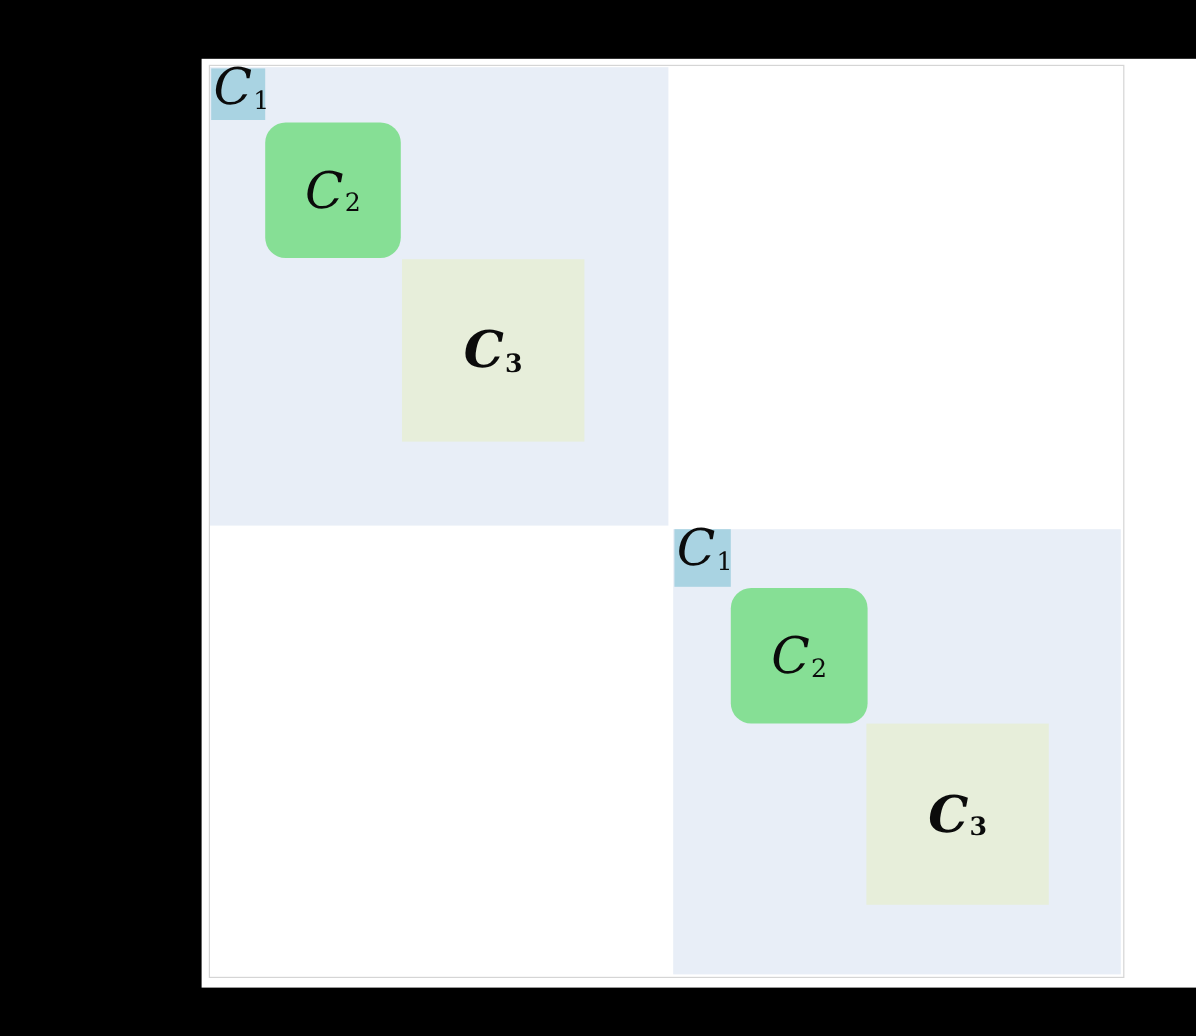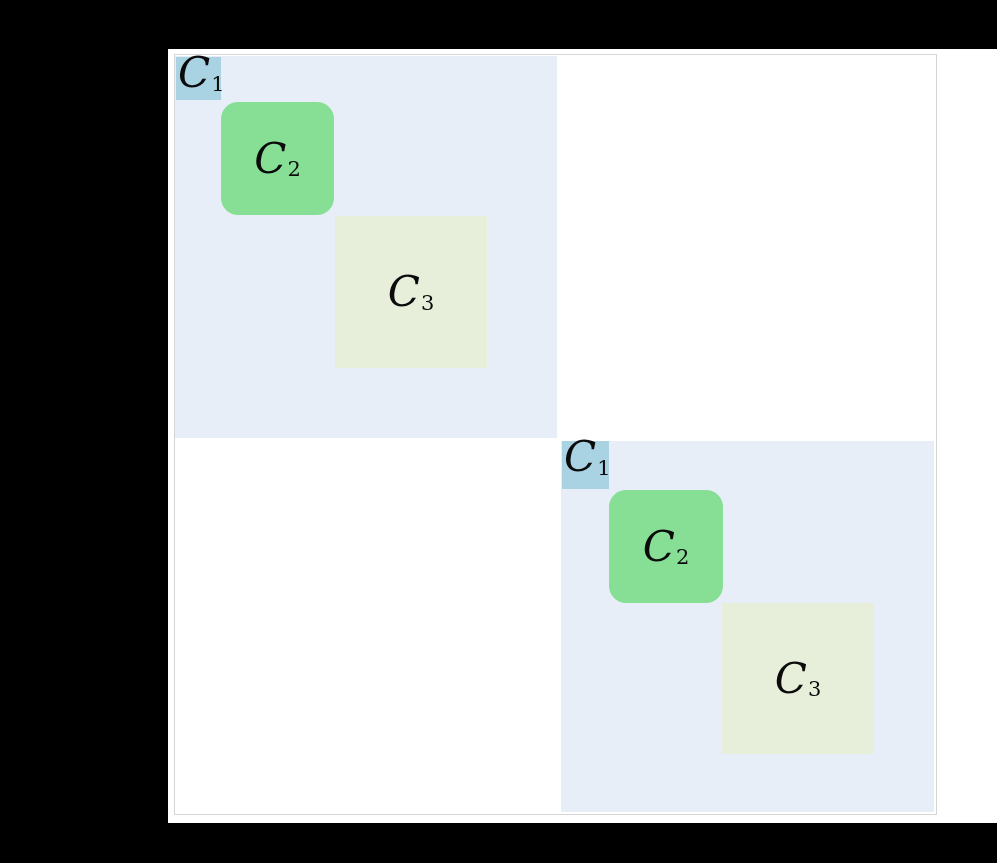--- a/index.html
+++ b/index.html
@@ -35,21 +35,21 @@
   .rect {
     position: absolute;
   }
   
   .block-1 { left: 7px;   top: 7px;   width: 382px; height: 382px; background: #e8eef7; }
   .block-2 { left: 393px; top: 392px; width: 373px; height: 371px; background: #e8eef7; }
   
   .sq { display: flex; align-items: center; justify-content: center; }
   .c1 { background: #a9d3e2; }
   .c2 { background: #86df95; border-radius: 17px; }
-  .c3 { background: #e7eeda; }
+  .c3 { background: #e7eeda; font-weight: bold; }
   .b1-c1 { left: 8px;   top: 8px;   width: 45px;  height: 43px;  align-items: flex-start; justify-content: flex-start; }
   .b1-c2 { left: 53px;  top: 53px;  width: 113px; height: 113px; }
   .b1-c3 { left: 167px; top: 167px; width: 152px; height: 152px; }
   .b2-c1 { left: 394px; top: 392px; width: 47px;  height: 48px;  align-items: flex-start; justify-content: flex-start; }
   .b2-c2 { left: 441px; top: 441px; width: 114px; height: 113px; }
   .b2-c3 { left: 554px; top: 554px; width: 152px; height: 151px; }
   
   .mlabel {
     color: #0b0b0b;
     font-size: 42px;

